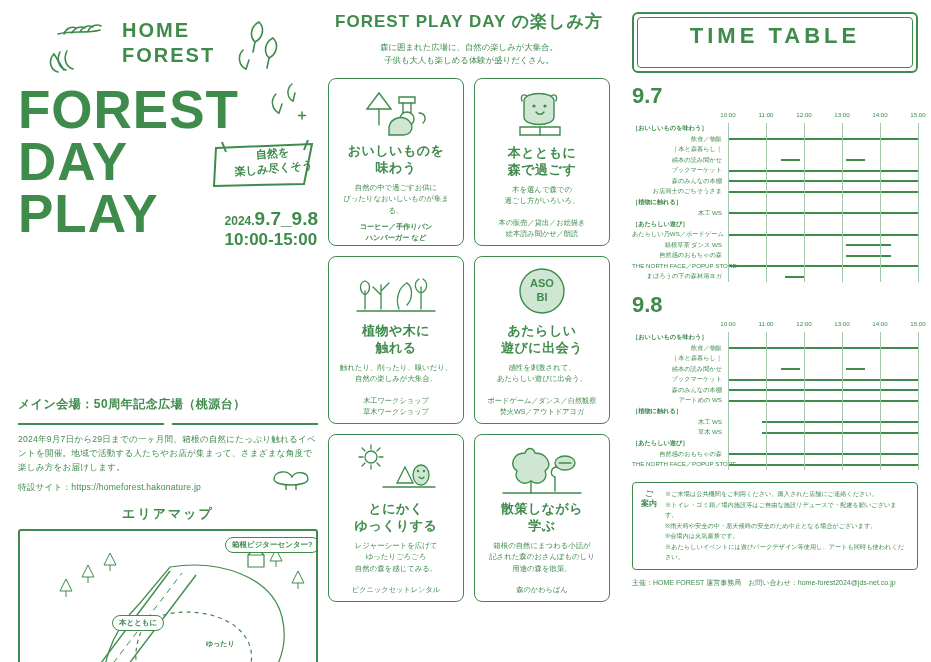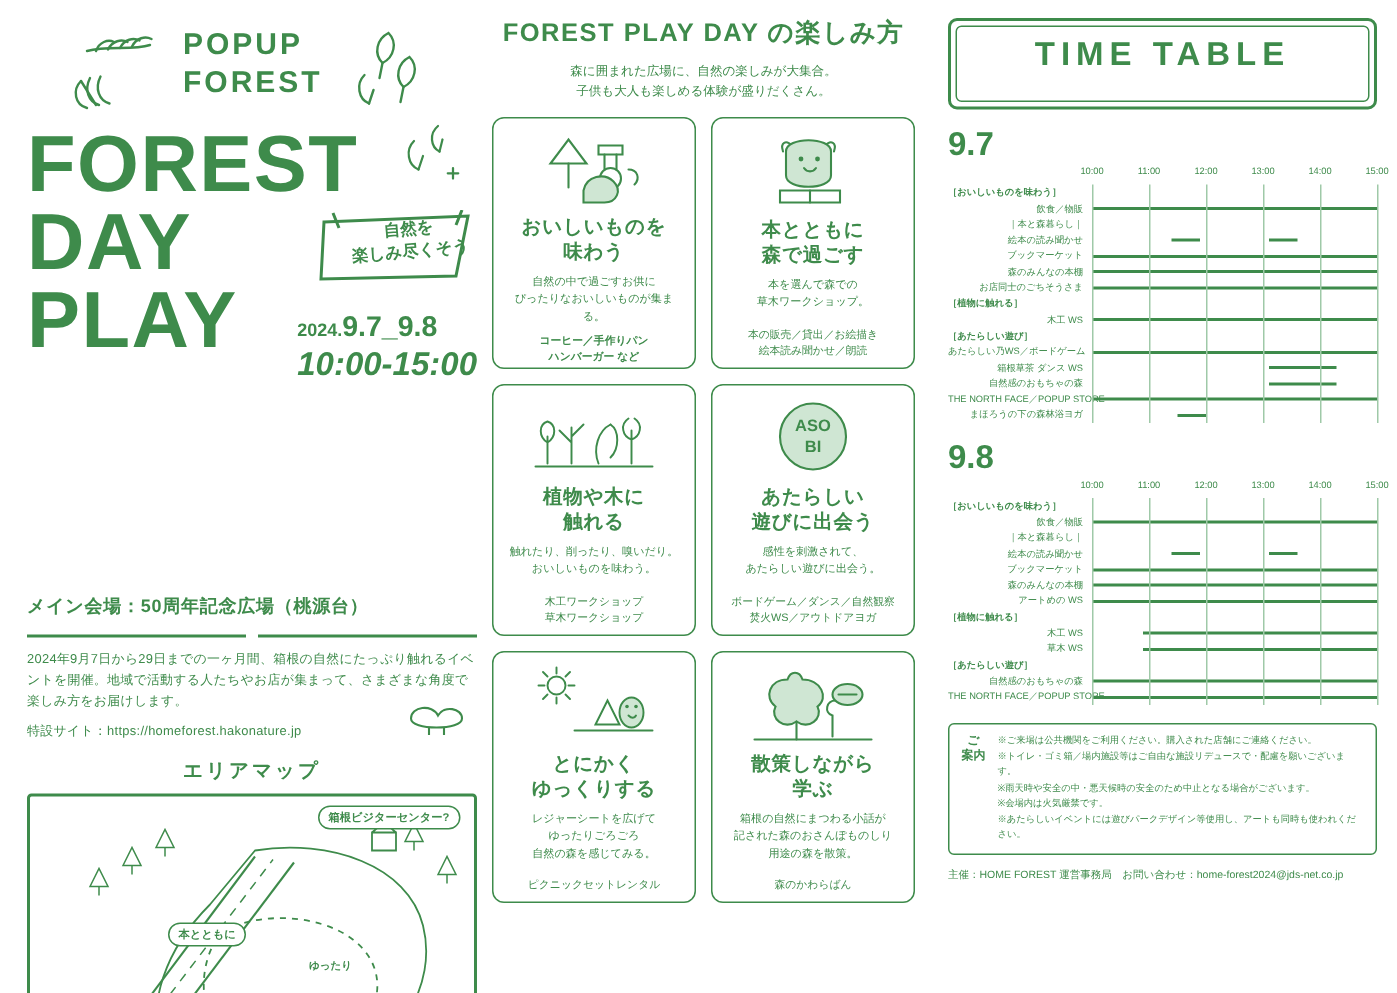--- a/index.html
+++ b/index.html
@@ -31,21 +31,21 @@
   .big-title { position:relative; margin-top:0px; }
   .bt-line { font-size:52px; font-weight:bold; letter-spacing:1px; line-height:0.98; font-family:"Liberation Sans", sans-serif; }
   .bt-line.l1 { font-size:53px; }
   .bt-line.l2 { font-size:53px; }
   .bt-line.l3 { font-size:53px; }
   .ribbon { position:absolute; right:2px; top:56px; width:104px; height:50px; }
   .ribbon-txt { position:absolute; right:6px; top:62px; font-size:11px; line-height:1.35; font-weight:bold; transform:rotate(-5deg); text-align:center; }
   .date-block { position:absolute; right:0px; top:124px; text-align:left; }
   .date-line1 { font-size:19px; font-weight:bold; letter-spacing:0px; }
   .date-line1 .yr { font-size:12px; }
-  .date-line2 { font-size:22px; font-weight:bold; letter-spacing:0px;font-style:italic; }
+  .date-line2 { font-size:17px; font-weight:bold; letter-spacing:0px; }
   .venue { margin-top:8px; font-size:12px; font-weight:bold; letter-spacing:0.5px; }
 
   
   .rule-head { display:flex; align-items:center; gap:8px; margin:10px 0 8px; }
   .rule-head .bar { flex:1; height:2px; background:#3e8b4b; }
   .rule-head .txt { font-size:13px; font-weight:bold; letter-spacing:1px; white-space:nowrap; }
 
   .body-txt { font-size:8.6px; line-height:1.62; letter-spacing:0.2px; }
   .body-txt p { margin:0; }
   .site-line { margin-top:6px; font-size:8.6px; }
@@ -115,21 +115,21 @@
         <g stroke="#3e8b4b" stroke-width="1.6" fill="none" stroke-linecap="round">
           <path d="M26,6 C18,10 16,20 22,26 C30,22 32,12 26,6 Z"></path>
           <path d="M22,26 L20,36"></path>
           <path d="M40,22 C32,26 30,36 36,42 C44,38 46,28 40,22 Z"></path>
           <path d="M36,42 L34,52"></path>
           <path d="M10,34 C4,40 6,50 13,53"></path>
           <path d="M13,53 L16,44"></path>
         </g>
       </svg>
       <div class="logo-text">
-        <div>POPUP</div>
+        <div>HOME</div>
         <div>FOREST</div>
       </div>
     </div>
 
     <div class="big-title">
       <svg style="position:absolute;left:248px;top:-6px;" width="44" height="52" viewBox="0 0 44 52">
         <g stroke="#3e8b4b" stroke-width="1.5" fill="none" stroke-linecap="round">
           <path d="M10,16 C4,22 6,32 13,35"></path>
           <path d="M13,35 L16,26"></path>
           <path d="M26,6 C20,11 21,20 27,23"></path>
@@ -206,21 +206,21 @@
             <path d="M150,216 l6,-12 l6,12 z M156,216 l0,6"></path>
             <path d="M96,212 l6,-12 l6,12 z M102,212 l0,6"></path>
           </g>
 
           <path d="M16,176 C34,166 46,178 40,192 C34,206 14,204 10,192 C7,184 9,180 16,176 Z"></path>
 
           <path d="M228,24 l16,0 l0,12 l-16,0 z M228,24 l8,-7 l8,7"></path>
           <path d="M206,200 l14,0 l0,10 l-14,0 z"></path>
         </g>
       </svg>
-      <div class="map-pill" style="left:192px;top:6px;text-align:right;">箱根ビジターセンター?</div>
+      <div class="map-pill" style="left:205px;top:6px;text-align:right;">箱根ビジターセンター?</div>
       <div class="map-pill" style="left:92px;top:84px;">本とともに</div>
 
       <div class="map-label" style="left:186px;top:108px;">ゆったり</div>
 
     </div>
   </div>
 
   <div class="col-mid">
     <div class="mid-title">FOREST PLAY DAY の楽しみ方</div>
     <div class="mid-sub" style="white-space:pre-line;">森に囲まれた広場に、自然の楽しみが大集合。
@@ -261,42 +261,42 @@
               <circle cx="35" cy="19" r="1.6" fill="#3e8b4b" stroke="none"></circle>
               <path d="M26,25 C28,28 32,28 34,25"></path>
               <path d="M10,40 L50,40 L50,48 L10,48 Z"></path>
               <path d="M30,40 L30,48"></path>
             </g>
           </svg>
         </div>
         <div class="card-ttl" style="white-space:pre-line;">本とともに
 森で過ごす</div>
         <div class="card-desc" style="white-space:pre-line;">本を選んで森での
-草木ワークショップ。</div>
+過ごし方がいろいろ。</div>
         <div class="card-ex" style="white-space:pre-line;">本の販売／貸出／お絵描き
 絵本読み聞かせ／朗読</div>
       </div>
 
       <div class="card">
         <div class="card-ill">
           <svg width="82" height="50" viewBox="0 0 82 50">
             <g stroke="#3e8b4b" stroke-width="1.3" fill="none" stroke-linecap="round">
               <path d="M10,44 L10,26 M10,30 C4,26 4,18 10,16 M10,30 C16,26 16,18 10,16"></path>
               <path d="M26,44 L26,20 M26,30 L18,22 M26,26 L34,18"></path>
               <path d="M44,44 C40,34 44,22 52,18"></path>
               <path d="M52,18 C58,22 58,34 52,40"></path>
               <path d="M66,44 L66,22 M66,28 C60,26 58,18 64,14 M66,28 C72,26 74,18 68,14"></path>
               <path d="M2,46 L80,46"></path>
             </g>
           </svg>
         </div>
         <div class="card-ttl" style="white-space:pre-line;">植物や木に
 触れる</div>
         <div class="card-desc" style="white-space:pre-line;">触れたり、削ったり、嗅いだり。
-おいしいものを味わう。</div>
+自然の楽しみが大集合。</div>
         <div class="card-ex" style="white-space:pre-line;">木工ワークショップ
 草木ワークショップ</div>
       </div>
 
       <div class="card">
         <div class="card-ill">
           <svg width="58" height="54" viewBox="0 0 58 54">
             <g stroke="#3e8b4b" stroke-width="1.4" fill="none">
               <circle cx="29" cy="26" r="22" fill="#cfe6d3"></circle>
               <text x="29" y="22" font-size="11" font-family="Liberation Sans, sans-serif" fill="#3e8b4b" stroke="none" text-anchor="middle" font-weight="bold">ASO</text>

